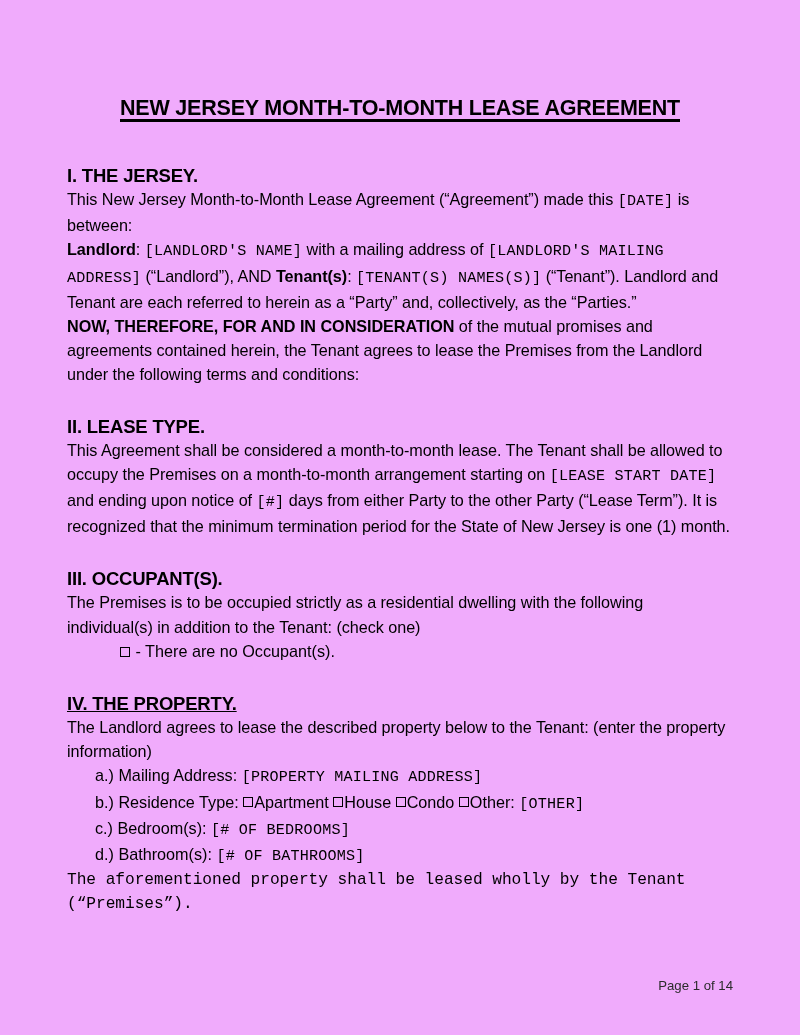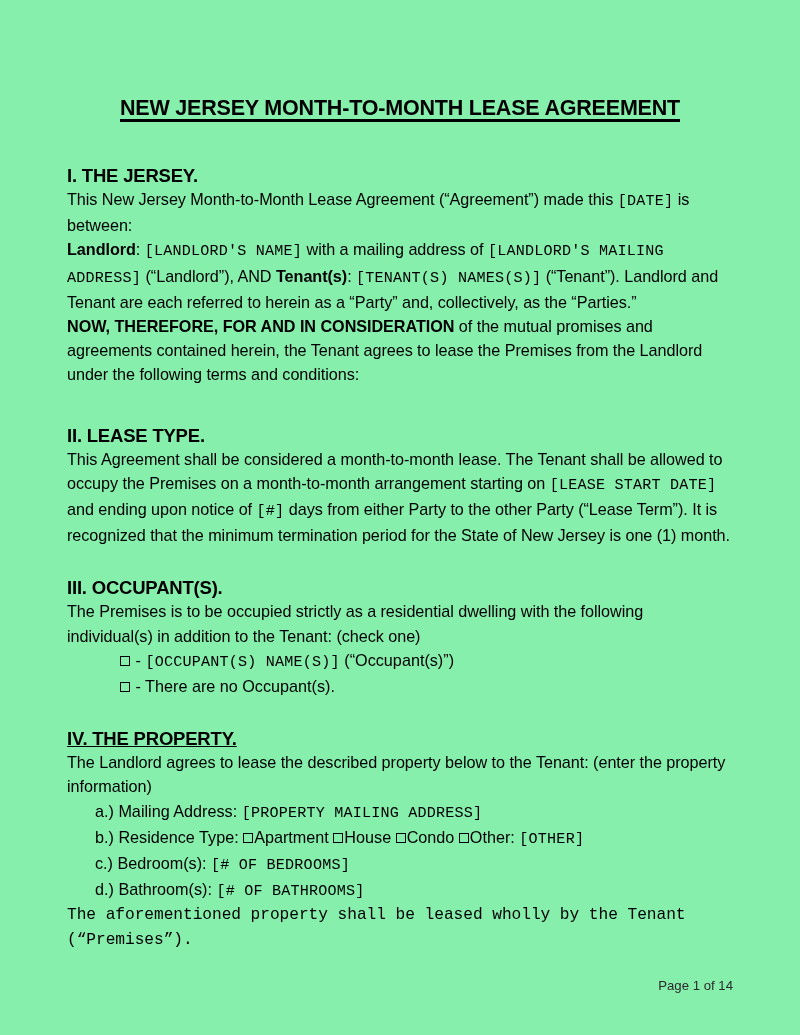--- a/index.html
+++ b/index.html
@@ -13,21 +13,21 @@
     position: relative;
     font-family: "Liberation Sans", sans-serif;
     color: #000000;
     overflow: hidden;
   }
   .page {
     position: absolute;
     left: 0; top: 0;
     width: 800px;
     height: 1035px;
-    background: #86efac;
+    background: #f0abfc;
     box-sizing: border-box;
     padding: 0 67px;
   }
   .doc-title {
     text-align: center;
     font-size: 21.5px;
     font-weight: bold;
     letter-spacing: -0.2px;
     margin: 0;
     padding-top: 96px;
@@ -53,21 +53,21 @@
     font-size: 15.1px;
     letter-spacing: 0.2px;
   }
   b, .bold { font-weight: bold; }
 
   
   .blk-parties-head { margin-top: 44px; }
   .blk-parties-body { margin-top: 6px; }
   .blk-landlord    { margin-top: 27px; }
   .blk-nowtherefore{ margin-top: 26px; }
-  .blk-leasetype-head { margin-top: 38px; }
+  .blk-leasetype-head { margin-top: 29px; }
   .blk-leasetype-body { margin-top: 6px; }
   .blk-occupants-head { margin-top: 30px; }
   .blk-occupants-body { margin-top: 6px; }
   .blk-occupant-list  { margin-top: 0px; }
   .blk-property-head  { margin-top: 30px; text-decoration: underline; }
   .blk-property-body  { margin-top: 6px; }
   .blk-property-list  { margin-top: 0px; }
   .blk-property-tail  { margin-top: 0px; font-family: Liberation Mono, monospace; }
 
   .checkline {
@@ -120,21 +120,20 @@
 
   <div class="section-heading blk-leasetype-head">II. LEASE TYPE.</div>
 
   <p class="body-text blk-leasetype-body"><span>This Agreement shall be considered a month-to-month lease. The Tenant shall be allowed to occupy the Premises on a month-to-month arrangement starting on </span><span class="mono">[LEASE START DATE]</span><span> and ending upon notice of </span><span class="mono">[#]</span><span> days from either Party to the other Party (“Lease Term”). It is recognized that the minimum termination period for the State of New Jersey is one (1) month.</span></p>
 
   <div class="section-heading blk-occupants-head">III. OCCUPANT(S).</div>
 
   <p class="body-text blk-occupants-body">The Premises is to be occupied strictly as a residential dwelling with the following individual(s) in addition to the Tenant: (check one)</p>
 
   <div class="blk-occupant-list">
-    <div class="checkline"><span class="cbox"></span><span> - </span><span class="mono">[OCCUPANT(S) NAME(S)]</span><span> (“Occupant(s)”)</span></div>
     <div class="checkline"><span class="cbox"></span><span> - </span><span>There are no Occupant(s).</span></div>
   </div>
 
   <div class="section-heading blk-property-head">IV. THE PROPERTY.</div>
 
   <p class="body-text blk-property-body">The Landlord agrees to lease the described property below to the Tenant: (enter the property information)</p>
 
   <div class="blk-property-list">
 
     <div class="listline"><span>a.) Mailing Address: </span><span class="mono">[PROPERTY MAILING ADDRESS]</span></div>

